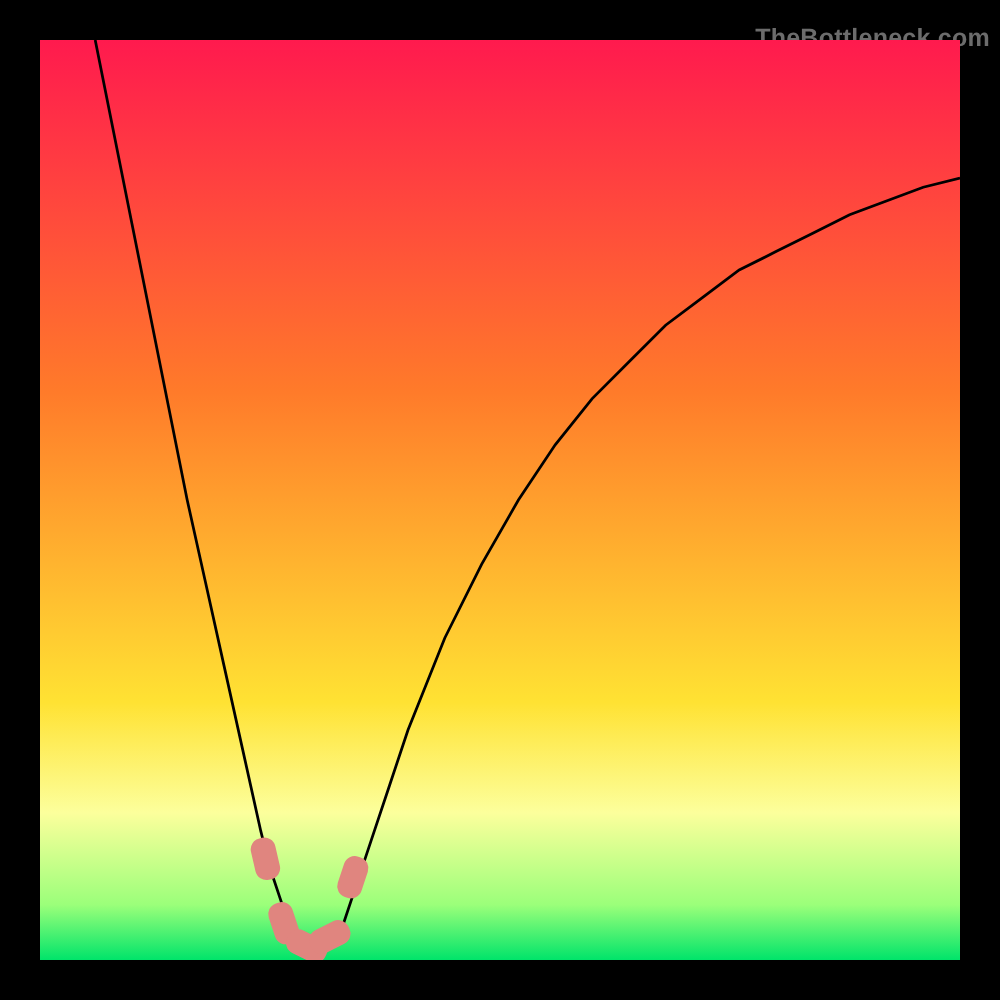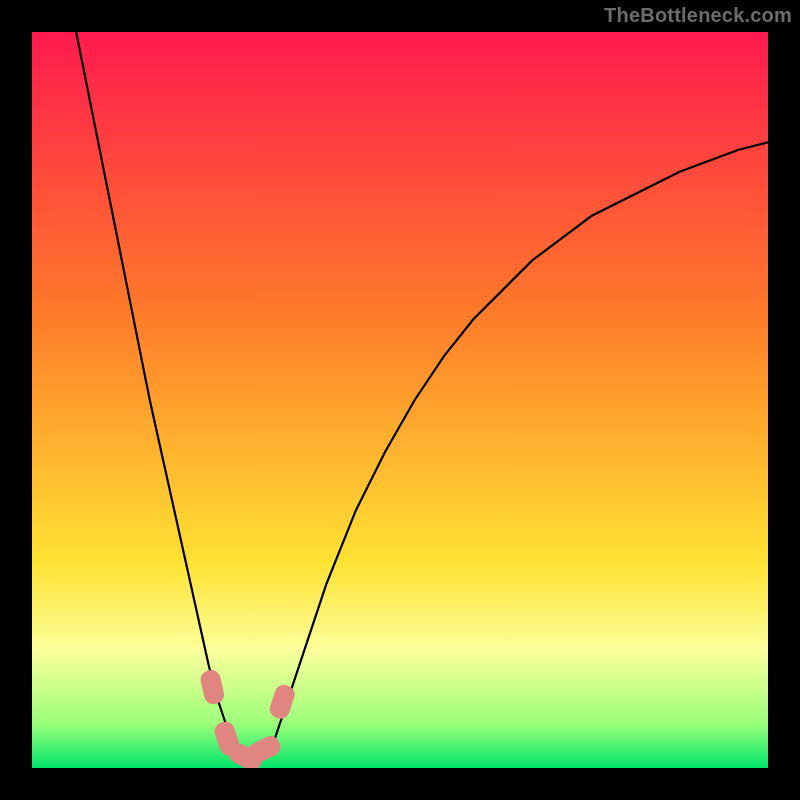--- a/index.html
+++ b/index.html
@@ -21,21 +21,21 @@
   }
   .plot-area {
     position: absolute;
     left: 32px;
     top: 32px;
     width: 736px;
     height: 736px;
   }
   .watermark {
     position: absolute;
-    top: 4px;
+    top: 20px;
     right: 8px;
     font-size: 20px;
     font-weight: 600;
     color: #6c6c6c;
     letter-spacing: 0.2px;
   }
 </style>
 </head>
 <body>
 

